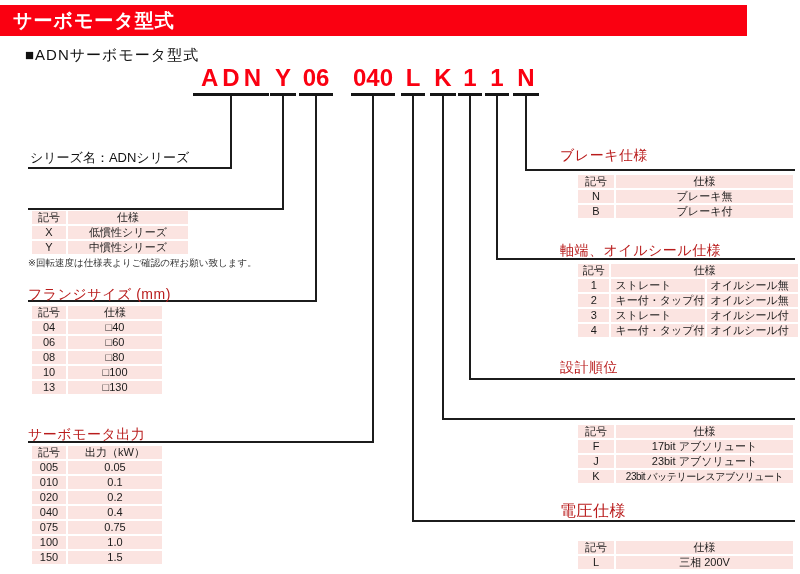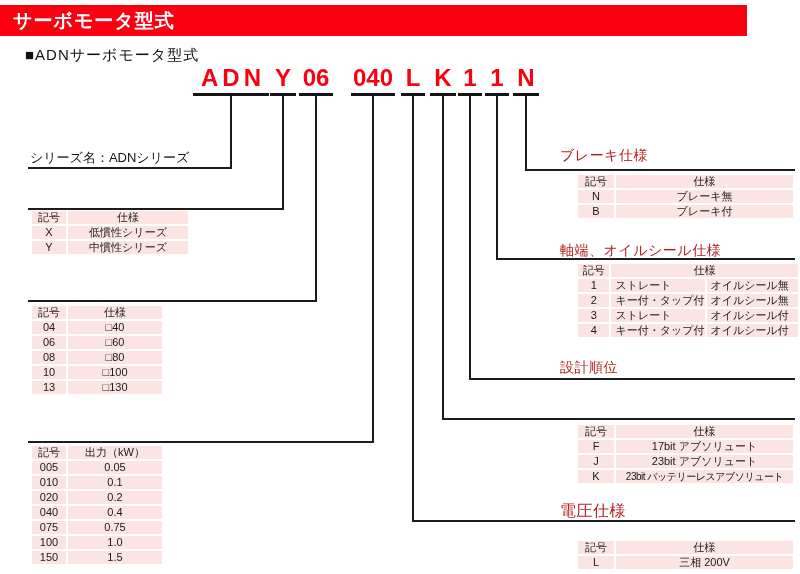--- a/index.html
+++ b/index.html
@@ -112,21 +112,23 @@
     <tr>
       <td>X</td>
       <td>低慣性シリーズ</td>
     </tr>
     <tr>
       <td>Y</td>
       <td>中慣性シリーズ</td>
     </tr>
   </tbody>
     </table>
-
+  <div class="note" style="left:28px;top:257px">※回転速度は仕様表よりご確認の程お願い致します。</div>
+
+  <div class="sec-title" style="left:28px;top:286px">フランジサイズ (mm)</div>
   <table class="spec" style="left:30px;top:304px">
     <colgroup>
         <col style="width:34px">
         <col style="width:94px">
       </colgroup>
     <tbody>
         <tr>
       <th>記号</th>
       <th>仕様</th>
     </tr>
@@ -146,20 +148,21 @@
       <td>10</td>
       <td>□100</td>
     </tr>
     <tr>
       <td>13</td>
       <td>□130</td>
     </tr>
   </tbody>
     </table>
 
+  <div class="sec-title" style="left:28px;top:426px">サーボモータ出力</div>
   <table class="spec" style="left:30px;top:444px">
     <colgroup>
         <col style="width:34px">
         <col style="width:94px">
       </colgroup>
     <tbody>
         <tr>
       <th>記号</th>
       <th>出力（kW）</th>
     </tr>

